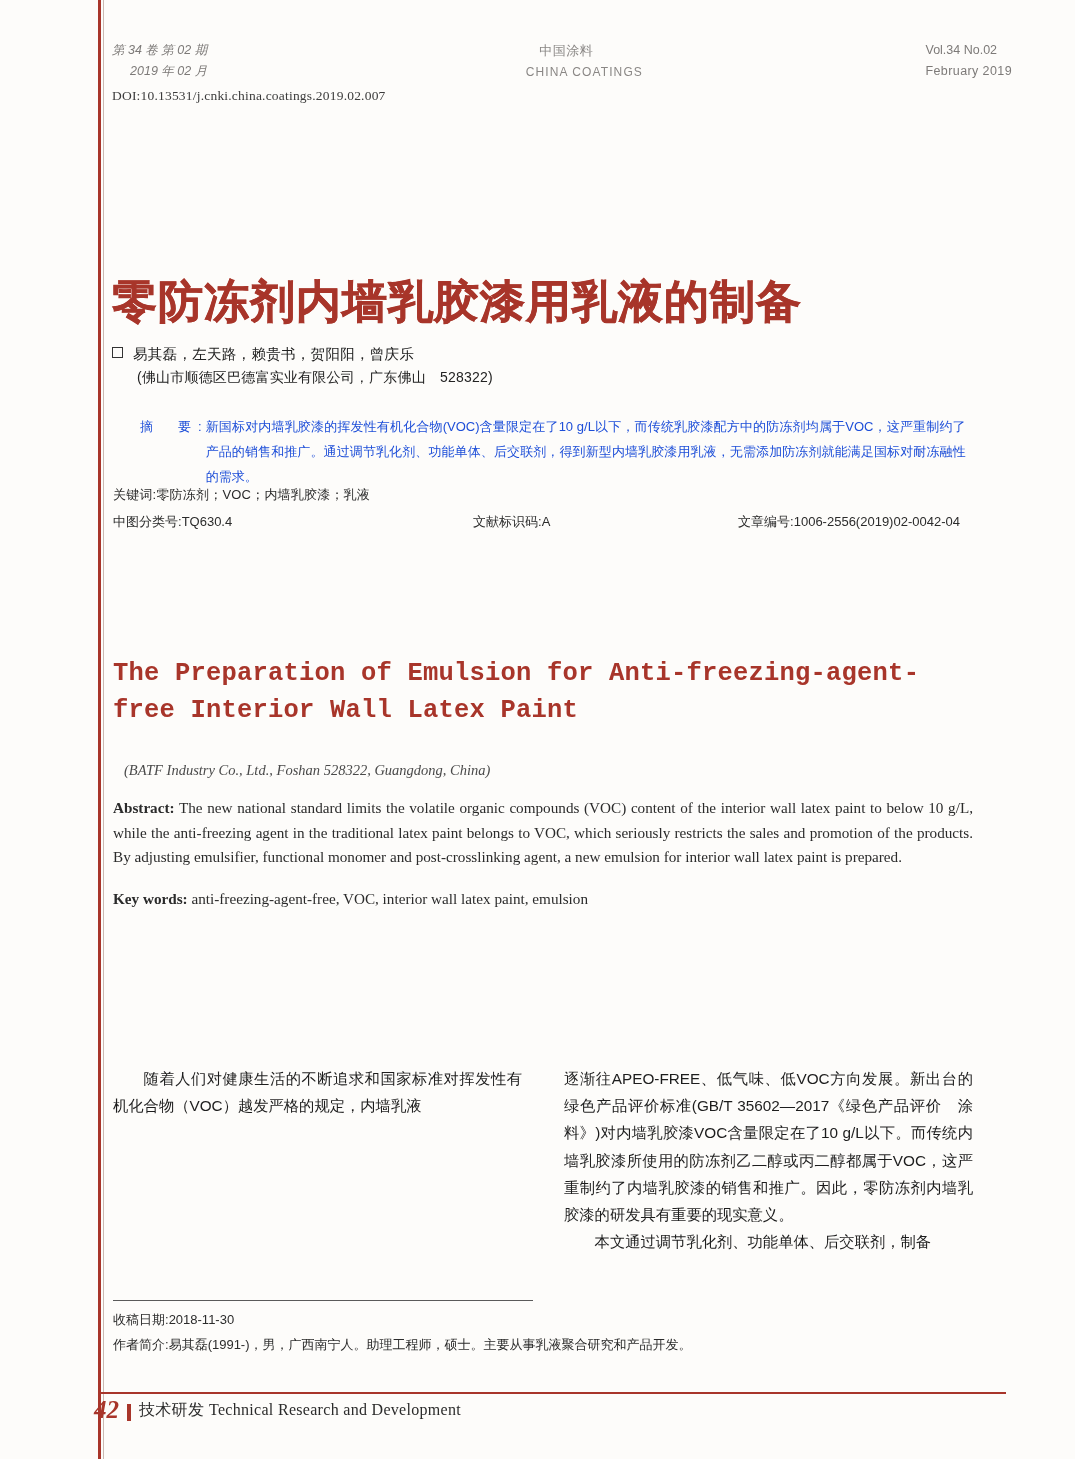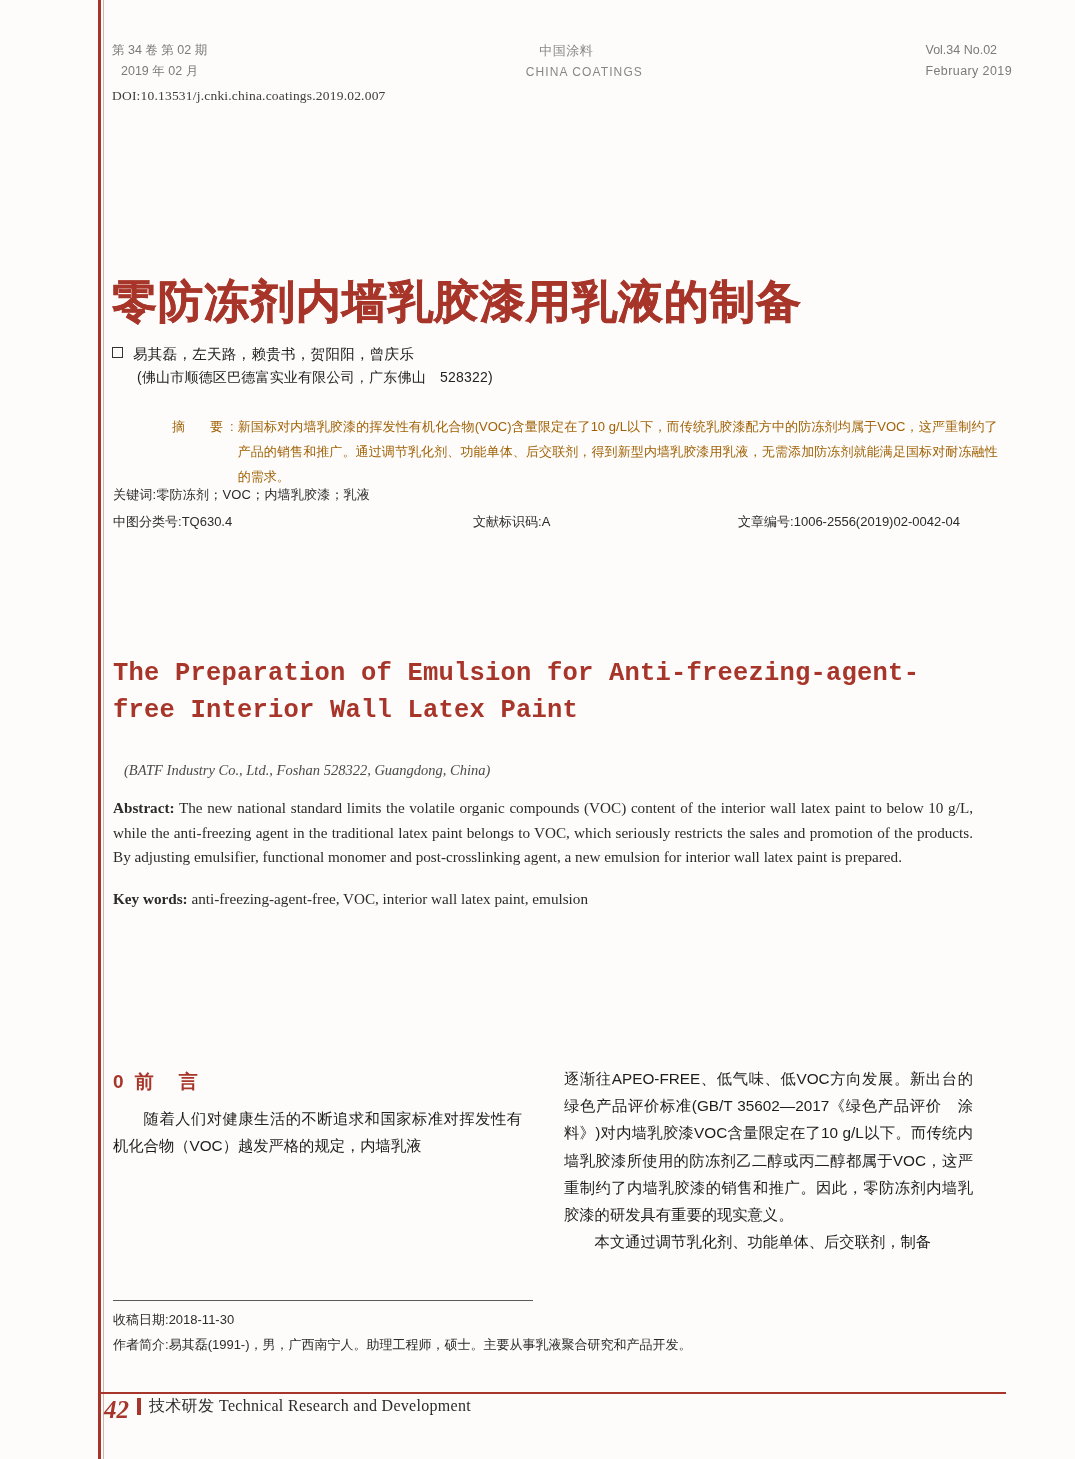--- a/index.html
+++ b/index.html
@@ -43,21 +43,21 @@
     left: 112px;
     top: 40px;
     width: 900px;
     display: flex;
     justify-content: space-between;
     align-items: flex-start;
     color: #7d7a78;
     font-size: 12.5px;
     line-height: 1.7;
   }
-  .runhead .col-left { text-align: center; }
+  .runhead .col-left { text-align: right; font-style: italic; }
   .runhead .col-mid  { text-align: center; color:#8a8785; letter-spacing: 0.5px;}
   .runhead .col-mid .cn { font-size: 13px; }
   .runhead .col-mid .en { font-size: 12px; letter-spacing: 1.1px; margin-left: 36px; }
   .runhead .col-right{ text-align: left; }
   .runhead .col-right .l2 { letter-spacing: .4px; }
 
   .doi {
     position: absolute;
     left: 112px;
     top: 88px;
@@ -103,22 +103,21 @@
     letter-spacing: .2px;
   }
 
   .abs-cn {
     position: absolute;
     left: 140px;
     top: 415px;
     width: 830px;
     font-size: 13px;
     line-height: 1.92;
-    color: #a16207;
-    margin-left: 32px;
+    color: #1d4ed8;
   }
   .abs-cn .lbl {
     display: inline-block;
     width: 58px;
     letter-spacing: 6px;
   }
   .abs-cn .body {
     display: inline-block;
     width: 760px;
     vertical-align: top;
@@ -246,24 +245,24 @@
   .footer-rule {
     position: absolute;
     left: 98px;
     top: 1392px;
     width: 908px;
     height: 2px;
     background: #a8352a;
   }
   .footer {
     position: absolute;
-    left: 104px;
+    left: 94px;
     top: 1396px;
     display: flex;
-    align-items: flex-start;
+    align-items: center;
     gap: 8px;
   }
   .folio {
     font-family: "Liberation Serif", serif;
     font-style: italic;
     font-weight: bold;
     font-size: 25px;
     color: #a8352a;
   }
   .footer-bar {
@@ -341,24 +340,20 @@
 
   <div class="abs-en">
     <b>Abstract:</b><span> The new national standard limits the volatile organic compounds (VOC) content of the interior wall latex paint to below 10 g/L, while the anti-freezing agent in the traditional latex paint belongs to VOC, which seriously restricts the sales and promotion of the products. By adjusting emulsifier, functional monomer and post-crosslinking agent, a new emulsion for interior wall latex paint is prepared.</span>
   </div>
   <div class="kw-en">
     <b>Key words:</b><span> anti-freezing-agent-free, VOC, interior wall latex paint, emulsion</span>
   </div>
 
   <div class="body-cols">
     <div class="col">
-      <div class="sec-title">
-        <span>0</span>
-        <span>前　言</span>
-      </div>
       <p>随着人们对健康生活的不断追求和国家标准对挥发性有机化合物（VOC）越发严格的规定，内墙乳液</p>
     </div>
     <div class="col">
       <p class="noindent">逐渐往APEO-FREE、低气味、低VOC方向发展。新出台的绿色产品评价标准(GB/T 35602—2017《绿色产品评价　涂料》)对内墙乳胶漆VOC含量限定在了10 g/L以下。而传统内墙乳胶漆所使用的防冻剂乙二醇或丙二醇都属于VOC，这严重制约了内墙乳胶漆的销售和推广。因此，零防冻剂内墙乳胶漆的研发具有重要的现实意义。</p>
       <p>本文通过调节乳化剂、功能单体、后交联剂，制备</p>
     </div>
   </div>
 
   <div class="foot-rule"></div>
   <div class="footnote">

